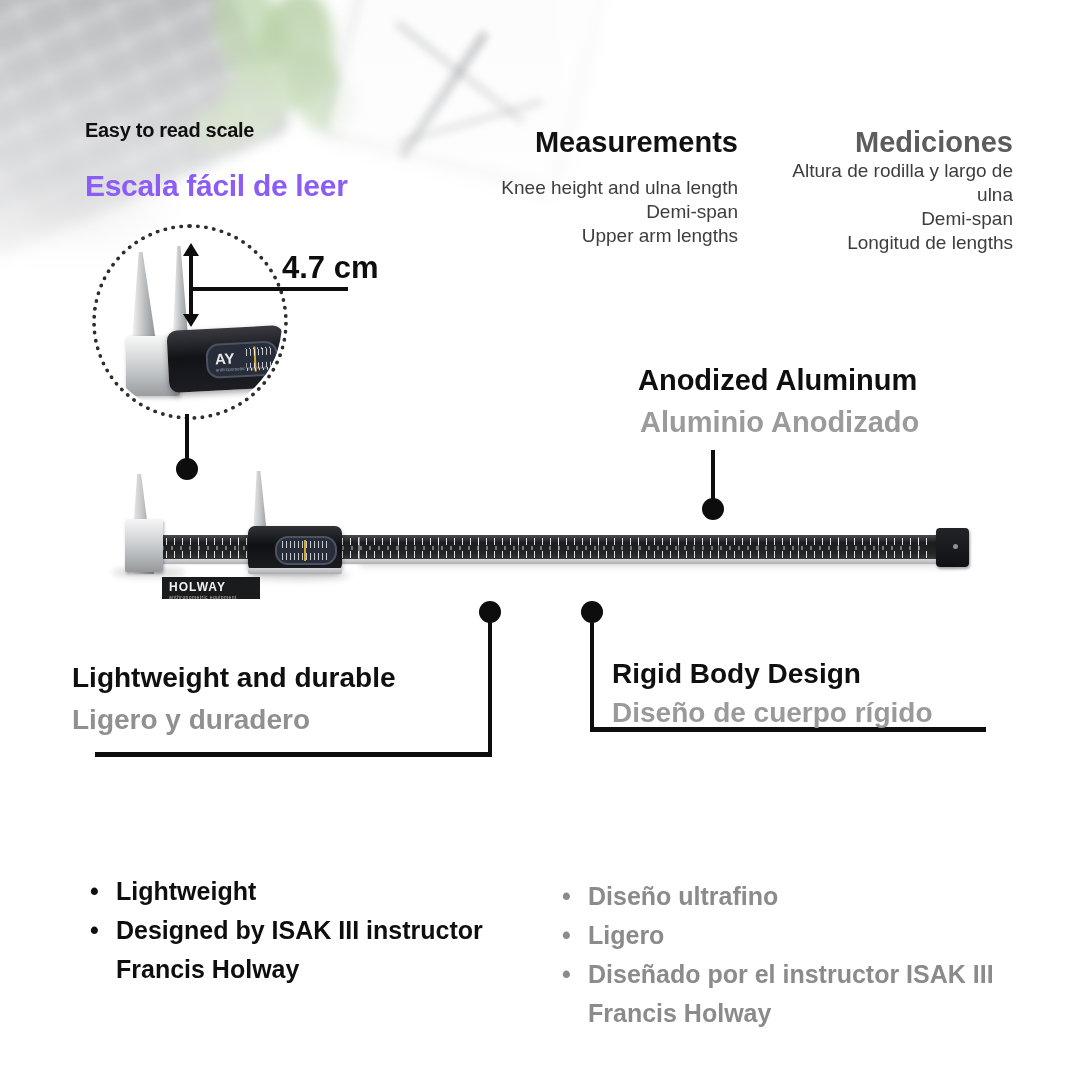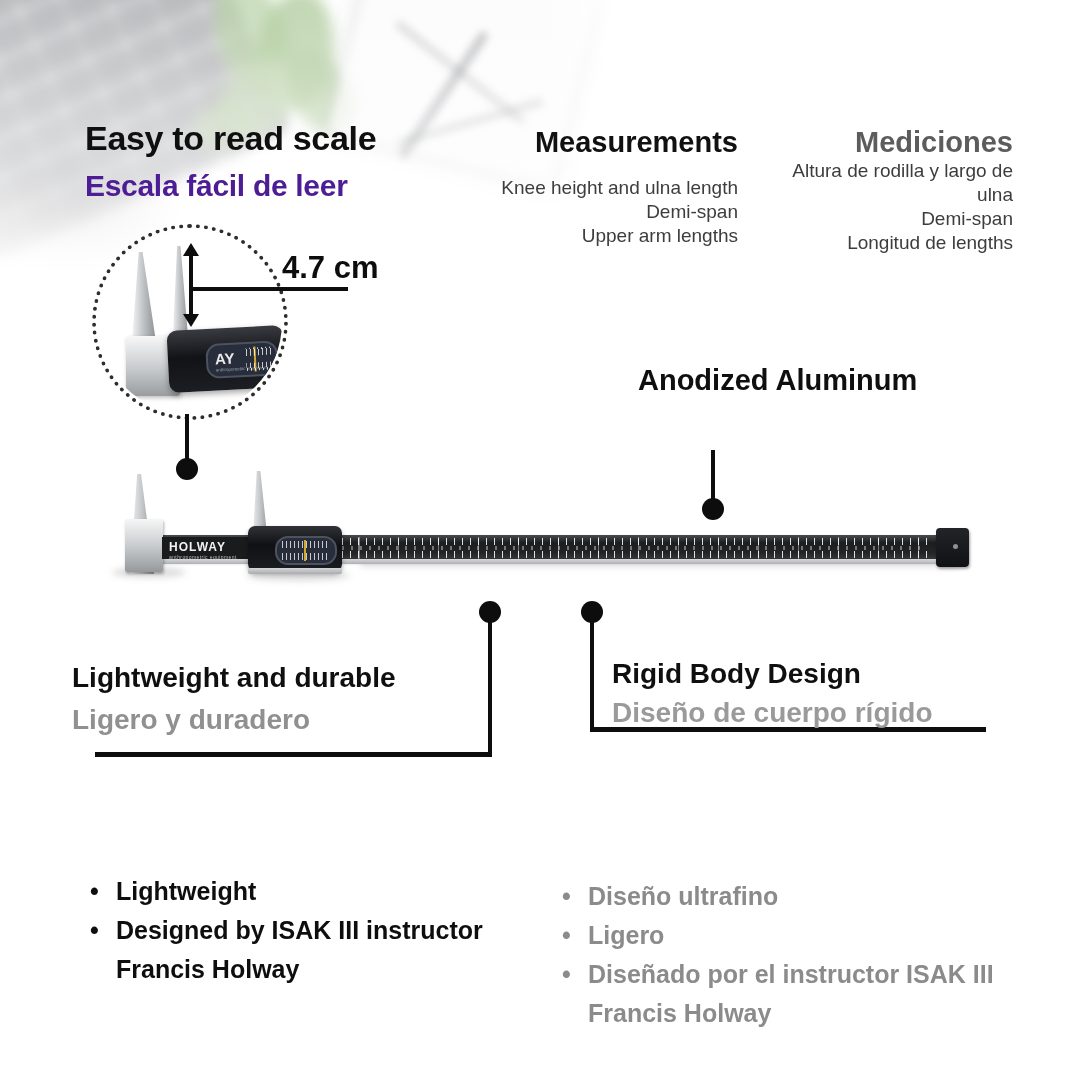--- a/index.html
+++ b/index.html
@@ -38,22 +38,22 @@
   .fade{
     left:0;top:0;width:1080px;height:380px;
     background:linear-gradient(180deg, rgba(255,255,255,.05) 0%, rgba(255,255,255,.55) 45%, #ffffff 75%);
   }
   .fade-right{
     left:540px;top:0;width:540px;height:320px;
     background:linear-gradient(90deg, rgba(255,255,255,0), #ffffff 15%);
   }
 
   
-  .h-black{font-size:34px;font-weight:800;color:#0f0f0f;letter-spacing:-.3px;white-space:nowrap;text-align:right;}
-  .h-gray{font-size:30px;font-weight:800;color:#4c1d95;letter-spacing:-.3px;white-space:nowrap;}
+  .h-black{font-size:20px;font-weight:800;color:#0f0f0f;letter-spacing:-.3px;white-space:nowrap;text-align:right;}
+  .h-gray{font-size:30px;font-weight:800;color:#8b5cf6;letter-spacing:-.3px;white-space:nowrap;}
   .col-head{font-size:29px;font-weight:800;white-space:nowrap;}
   .detail{font-size:19px;line-height:24px;color:#3d3d3d;}
   .r{text-align:right;}
   .label-en{font-size:28px;font-weight:800;color:#0f0f0f;white-space:nowrap;}
   .label-es{font-size:28px;font-weight:800;color:#979797;white-space:nowrap;}
 
   
   .dot{width:22px;height:22px;border-radius:50%;background:#0d0d0d;}
   .vline{width:4px;background:#0d0d0d;}
   .hline{height:5px;background:#0d0d0d;}
@@ -83,21 +83,21 @@
   .jaw-block{background:linear-gradient(180deg,#f6f6f6,#c9cccf 50%,#96999c);border-radius:2px;box-shadow:1px 2px 3px rgba(0,0,0,.3);}
   .ruler{
     background:linear-gradient(180deg,#4a4b4e,#1c1d1f 30%,#242527 70%,#3c3d40);
     box-shadow:0 2px 3px rgba(0,0,0,.3);
   }
   .ticks{background:repeating-linear-gradient(90deg, rgba(255,255,255,.85) 0 1.5px, rgba(255,255,255,0) 1.5px 8px);}
   .ticks-major{background:repeating-linear-gradient(90deg, rgba(255,255,255,.4) 0 1.5px, rgba(255,255,255,0) 1.5px 40px);}
   .nums{background:repeating-linear-gradient(90deg, rgba(255,255,255,.55) 0 2px, rgba(255,255,255,0) 2px 9px);}
   .ruler-lip{background:linear-gradient(180deg,#d6d8da,#aeb0b3);}
   .endcap{background:linear-gradient(180deg,#232428,#101114);border-radius:4px;box-shadow:1px 2px 3px rgba(0,0,0,.35);}
-  .brand-plate{background:#1a1b1d;}
+  .brand-plate{background:#1a1b1d;margin-top:40px;}
   .brand{font-size:12px;font-weight:800;color:#f2f2f2;letter-spacing:1px;white-space:nowrap;}
   .brand-sub{font-size:5px;color:#b9bcbe;letter-spacing:.4px;white-space:nowrap;}
   .slider{
     background:linear-gradient(180deg,#313237,#101114 42%,#1c1d22);
     border-radius:7px;box-shadow:0 3px 5px rgba(0,0,0,.35);
   }
   .slider-base{background:linear-gradient(180deg,#d4d6d8,#a9abae);border-radius:2px;}
   .soft-shadow{background:rgba(50,50,55,.16);border-radius:50%;filter:blur(3px);}
 
   
@@ -205,20 +205,21 @@
       <div class="abs hwindow" style="left:27px;top:10px;width:58px;height:25px;">
         <div class="abs ztick" style="left:5px;top:3px;width:46px;height:7px;"></div>
         <div class="abs ztick" style="left:5px;bottom:3px;width:46px;height:7px;"></div>
         <div class="abs" style="left:27px;top:2px;bottom:2px;width:2px;background:#d4a72c;"></div>
       </div>
     </div>
     <div class="abs slider-base" style="left:248px;top:568px;width:94px;height:6px;"></div>
   </div>
 
   <div class="abs label-en" style="left:638px;top:364px;font-size:29px;">Anodized Aluminum</div>
+  <div class="abs label-es" style="left:640px;top:406px;font-size:29px;color:#9b9b9b;">Aluminio Anodizado</div>
   <div class="abs vline" style="left:711px;top:450px;height:50px;"></div>
   <div class="abs dot" style="left:702px;top:498px;"></div>
 
   <div class="abs dot" style="left:479px;top:601px;"></div>
   <div class="abs vline" style="left:488px;top:611px;height:146px;"></div>
   <div class="abs hline" style="left:95px;top:752px;width:397px;"></div>
   <div class="abs label-en" style="left:72px;top:662px;">Lightweight and durable</div>
   <div class="abs label-es" style="left:72px;top:704px;color:#909090;">Ligero y duradero</div>
 
   <div class="abs dot" style="left:581px;top:601px;"></div>

